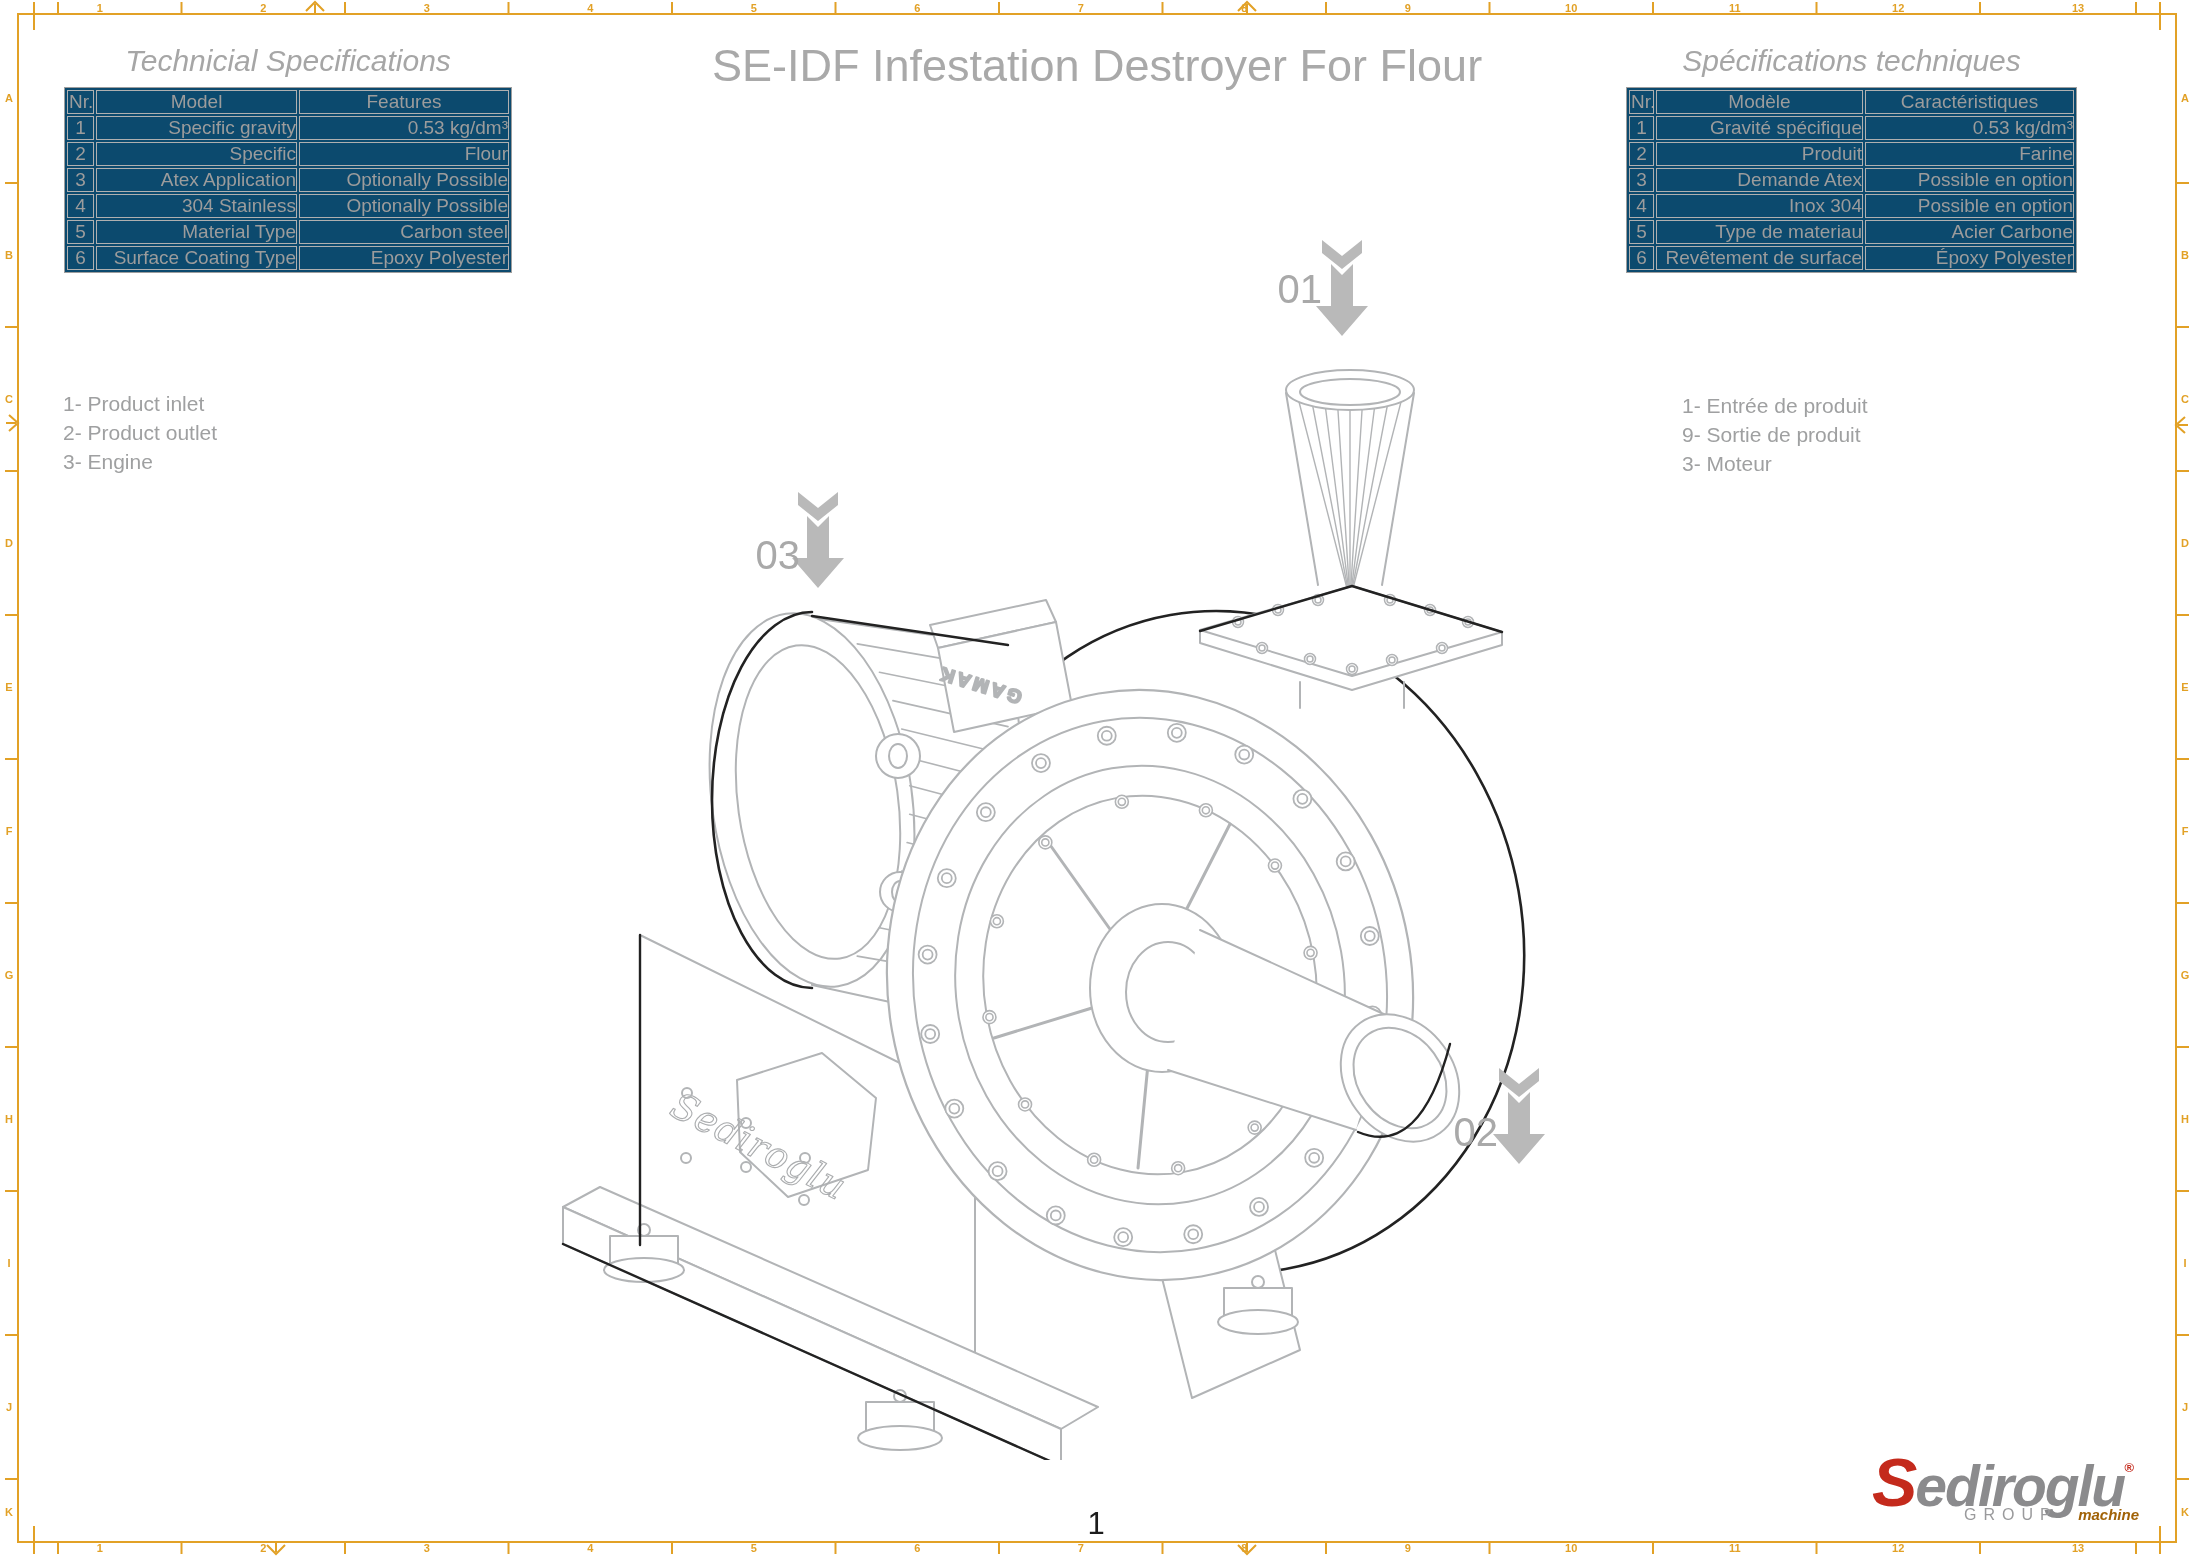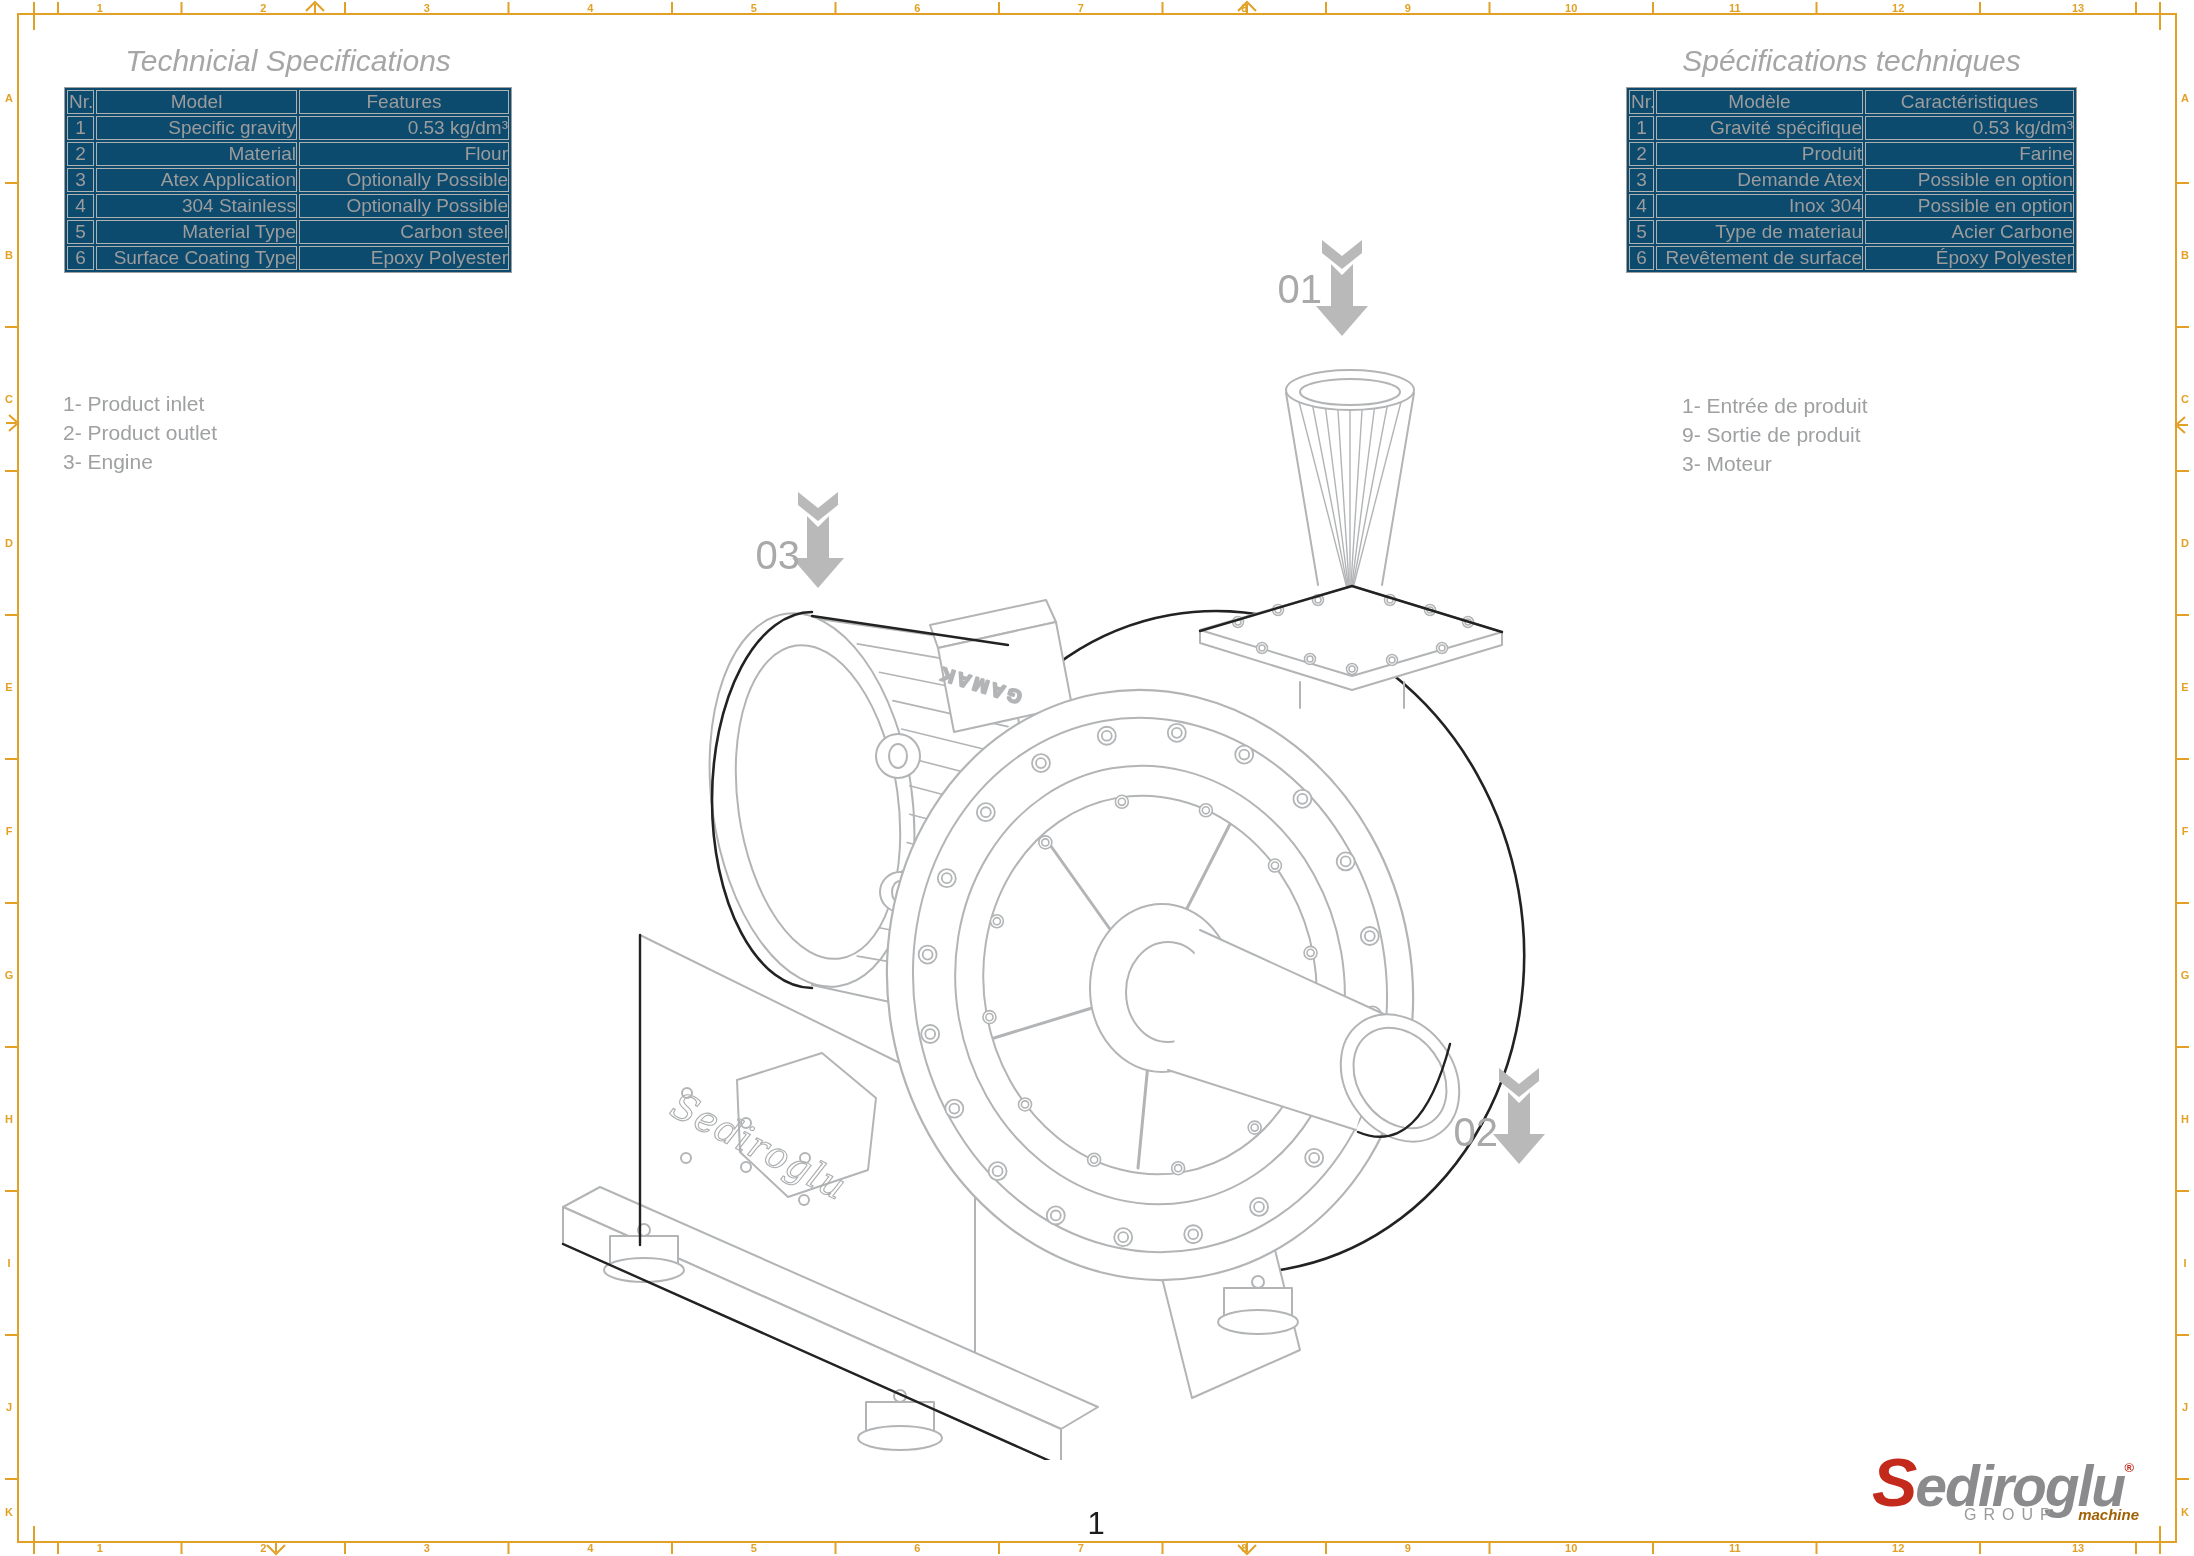--- a/index.html
+++ b/index.html
@@ -156,20 +156,21 @@
         <text x="2185" y="1123" class="zl">H</text>
         <text x="9" y="1267" class="zl">I</text>
         <text x="2185" y="1267" class="zl">I</text>
         <text x="9" y="1411" class="zl">J</text>
         <text x="2185" y="1411" class="zl">J</text>
         <text x="9" y="1516" class="zl">K</text>
         <text x="2185" y="1516" class="zl">K</text>
       </g>
   </svg>
 
+  <div class="main-title">SE-IDF Infestation Destroyer For Flour</div>
 
   <div class="spec-block en">
     <div class="tbl-title">Technicial Specifications</div>
     <div class="tblwrap">
       <table>
         <colgroup>
             <col style="width:27px">
             <col style="width:201px">
             <col>
           </colgroup>
@@ -181,21 +182,21 @@
         </tr>
           </thead>
         <tbody>
             <tr>
               <td class="c-nr">1</td>
               <td>Specific gravity</td>
               <td>0.53 kg/dm³</td>
             </tr>
             <tr>
               <td class="c-nr">2</td>
-              <td>Material</td>
+              <td>Specific</td>
               <td>Flour</td>
             </tr>
             <tr>
               <td class="c-nr">3</td>
               <td>Atex Application</td>
               <td>Optionally Possible</td>
             </tr>
             <tr>
               <td class="c-nr">4</td>
               <td>304 Stainless</td>

